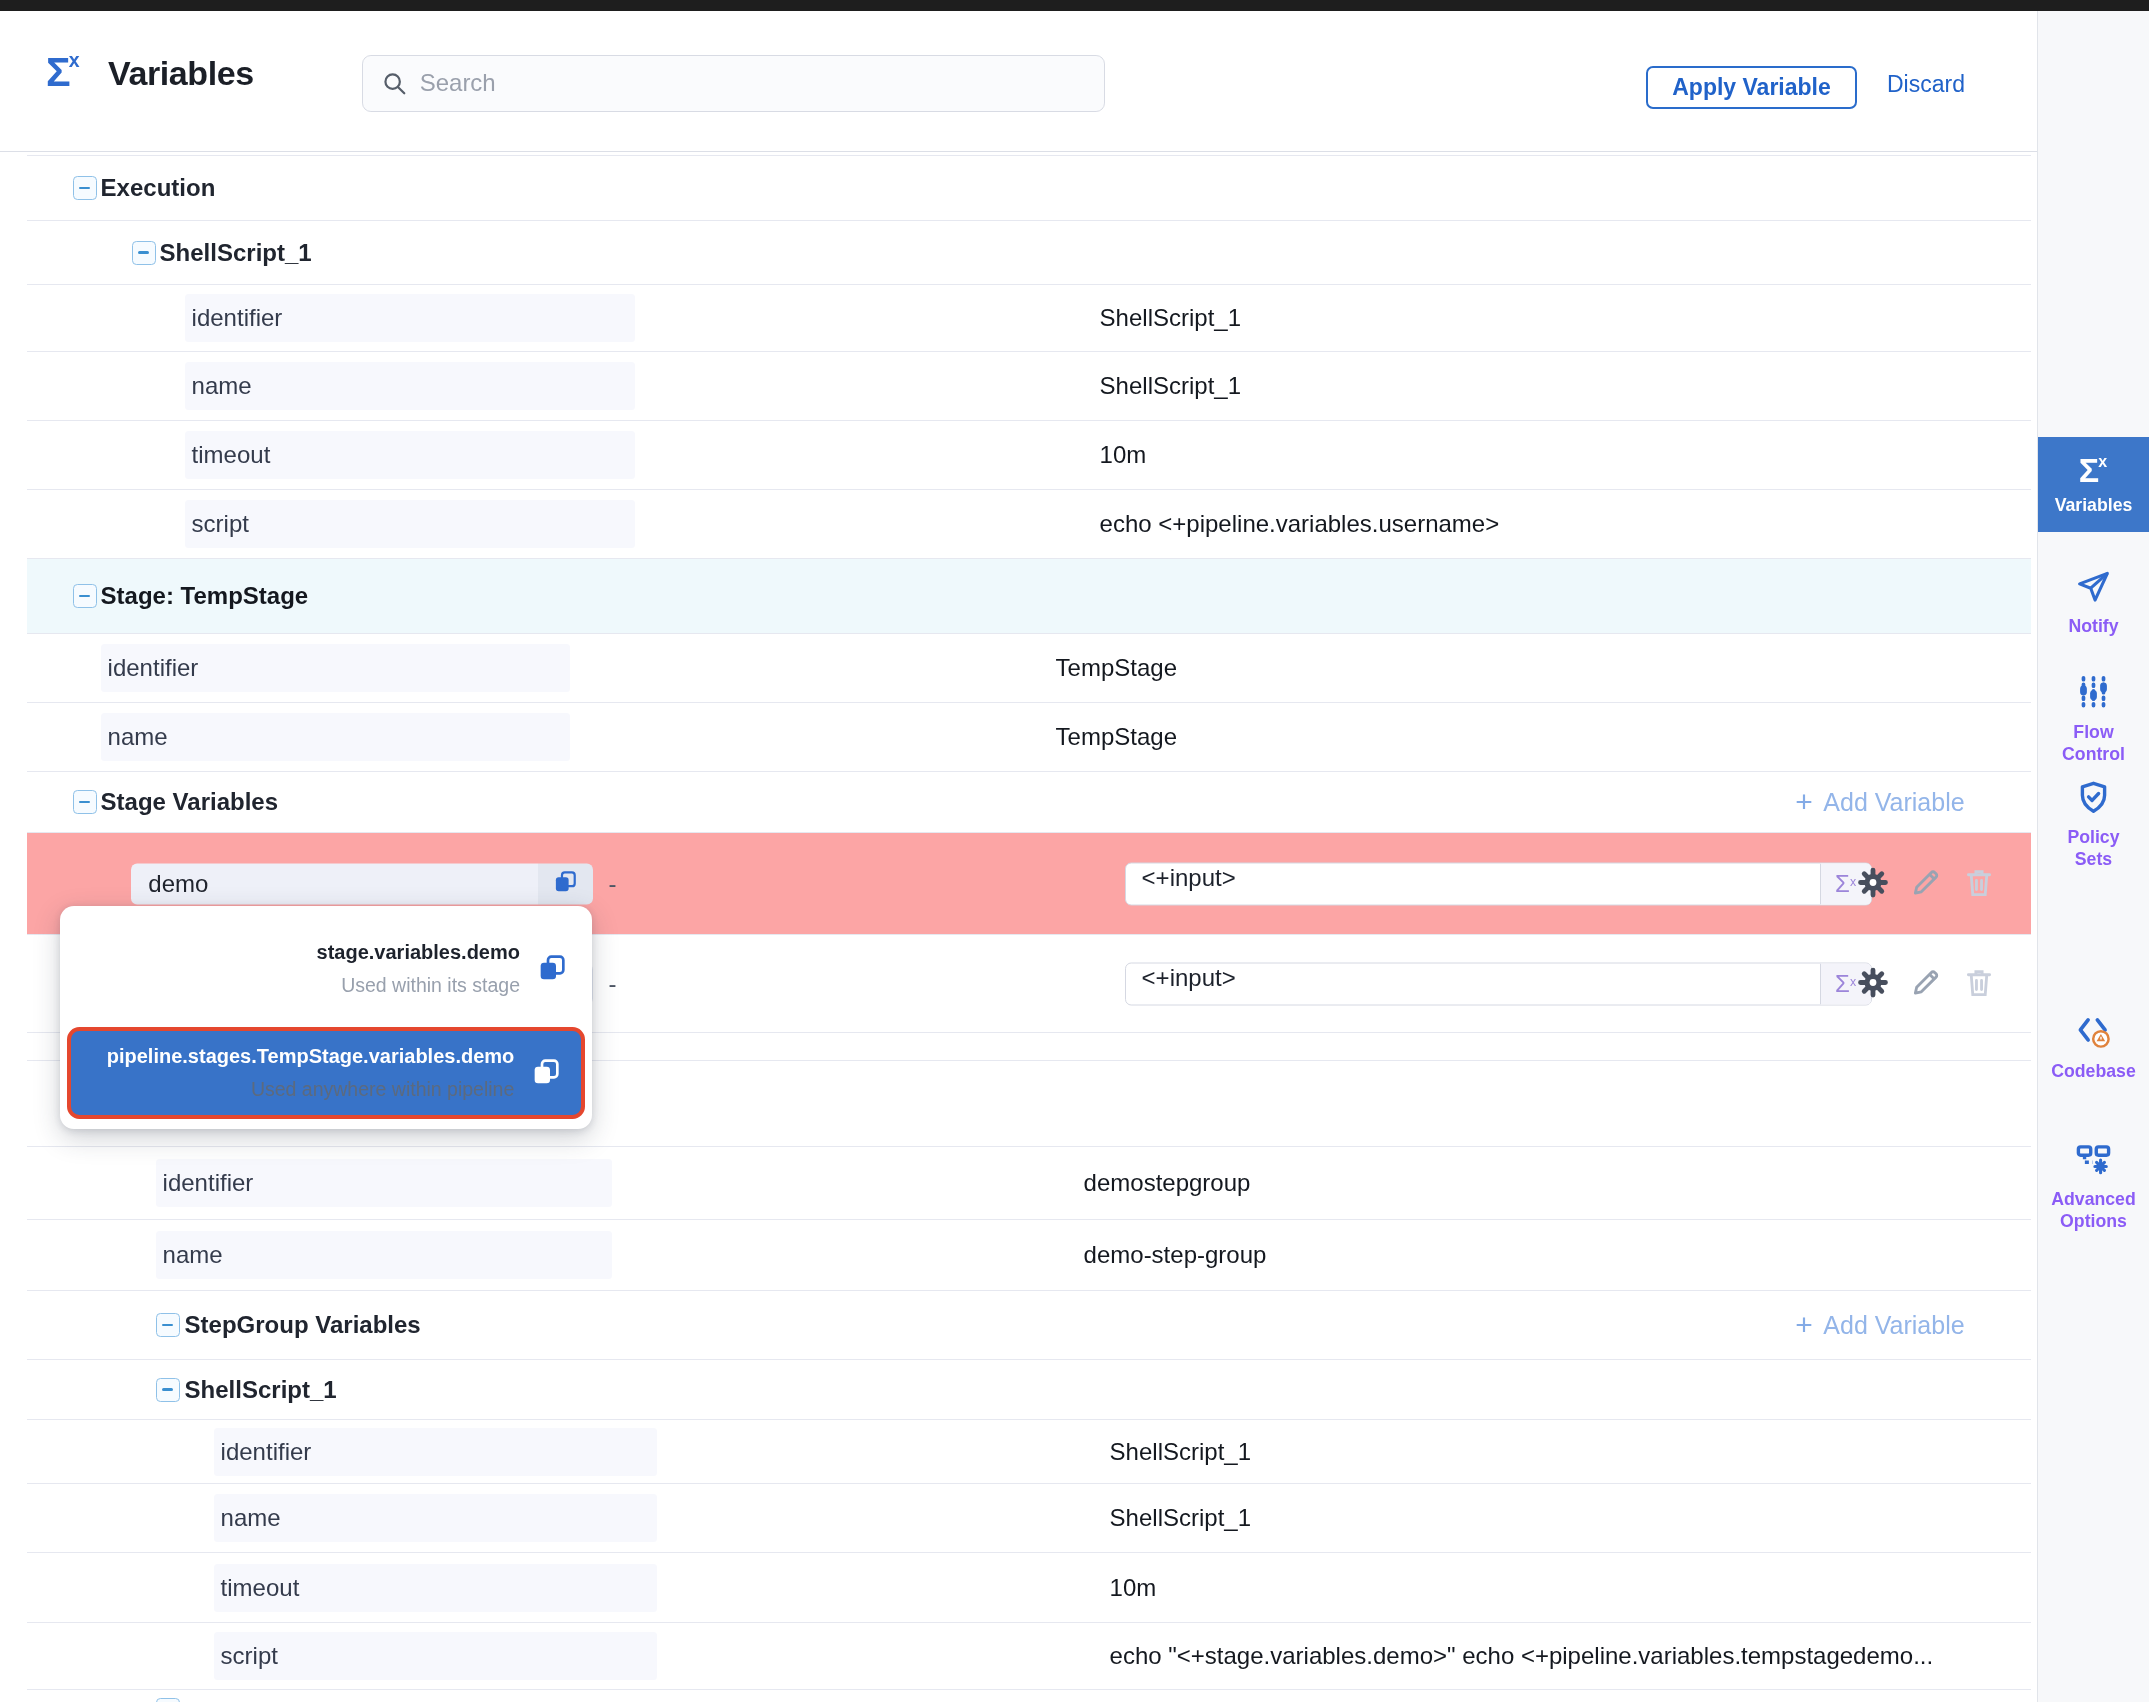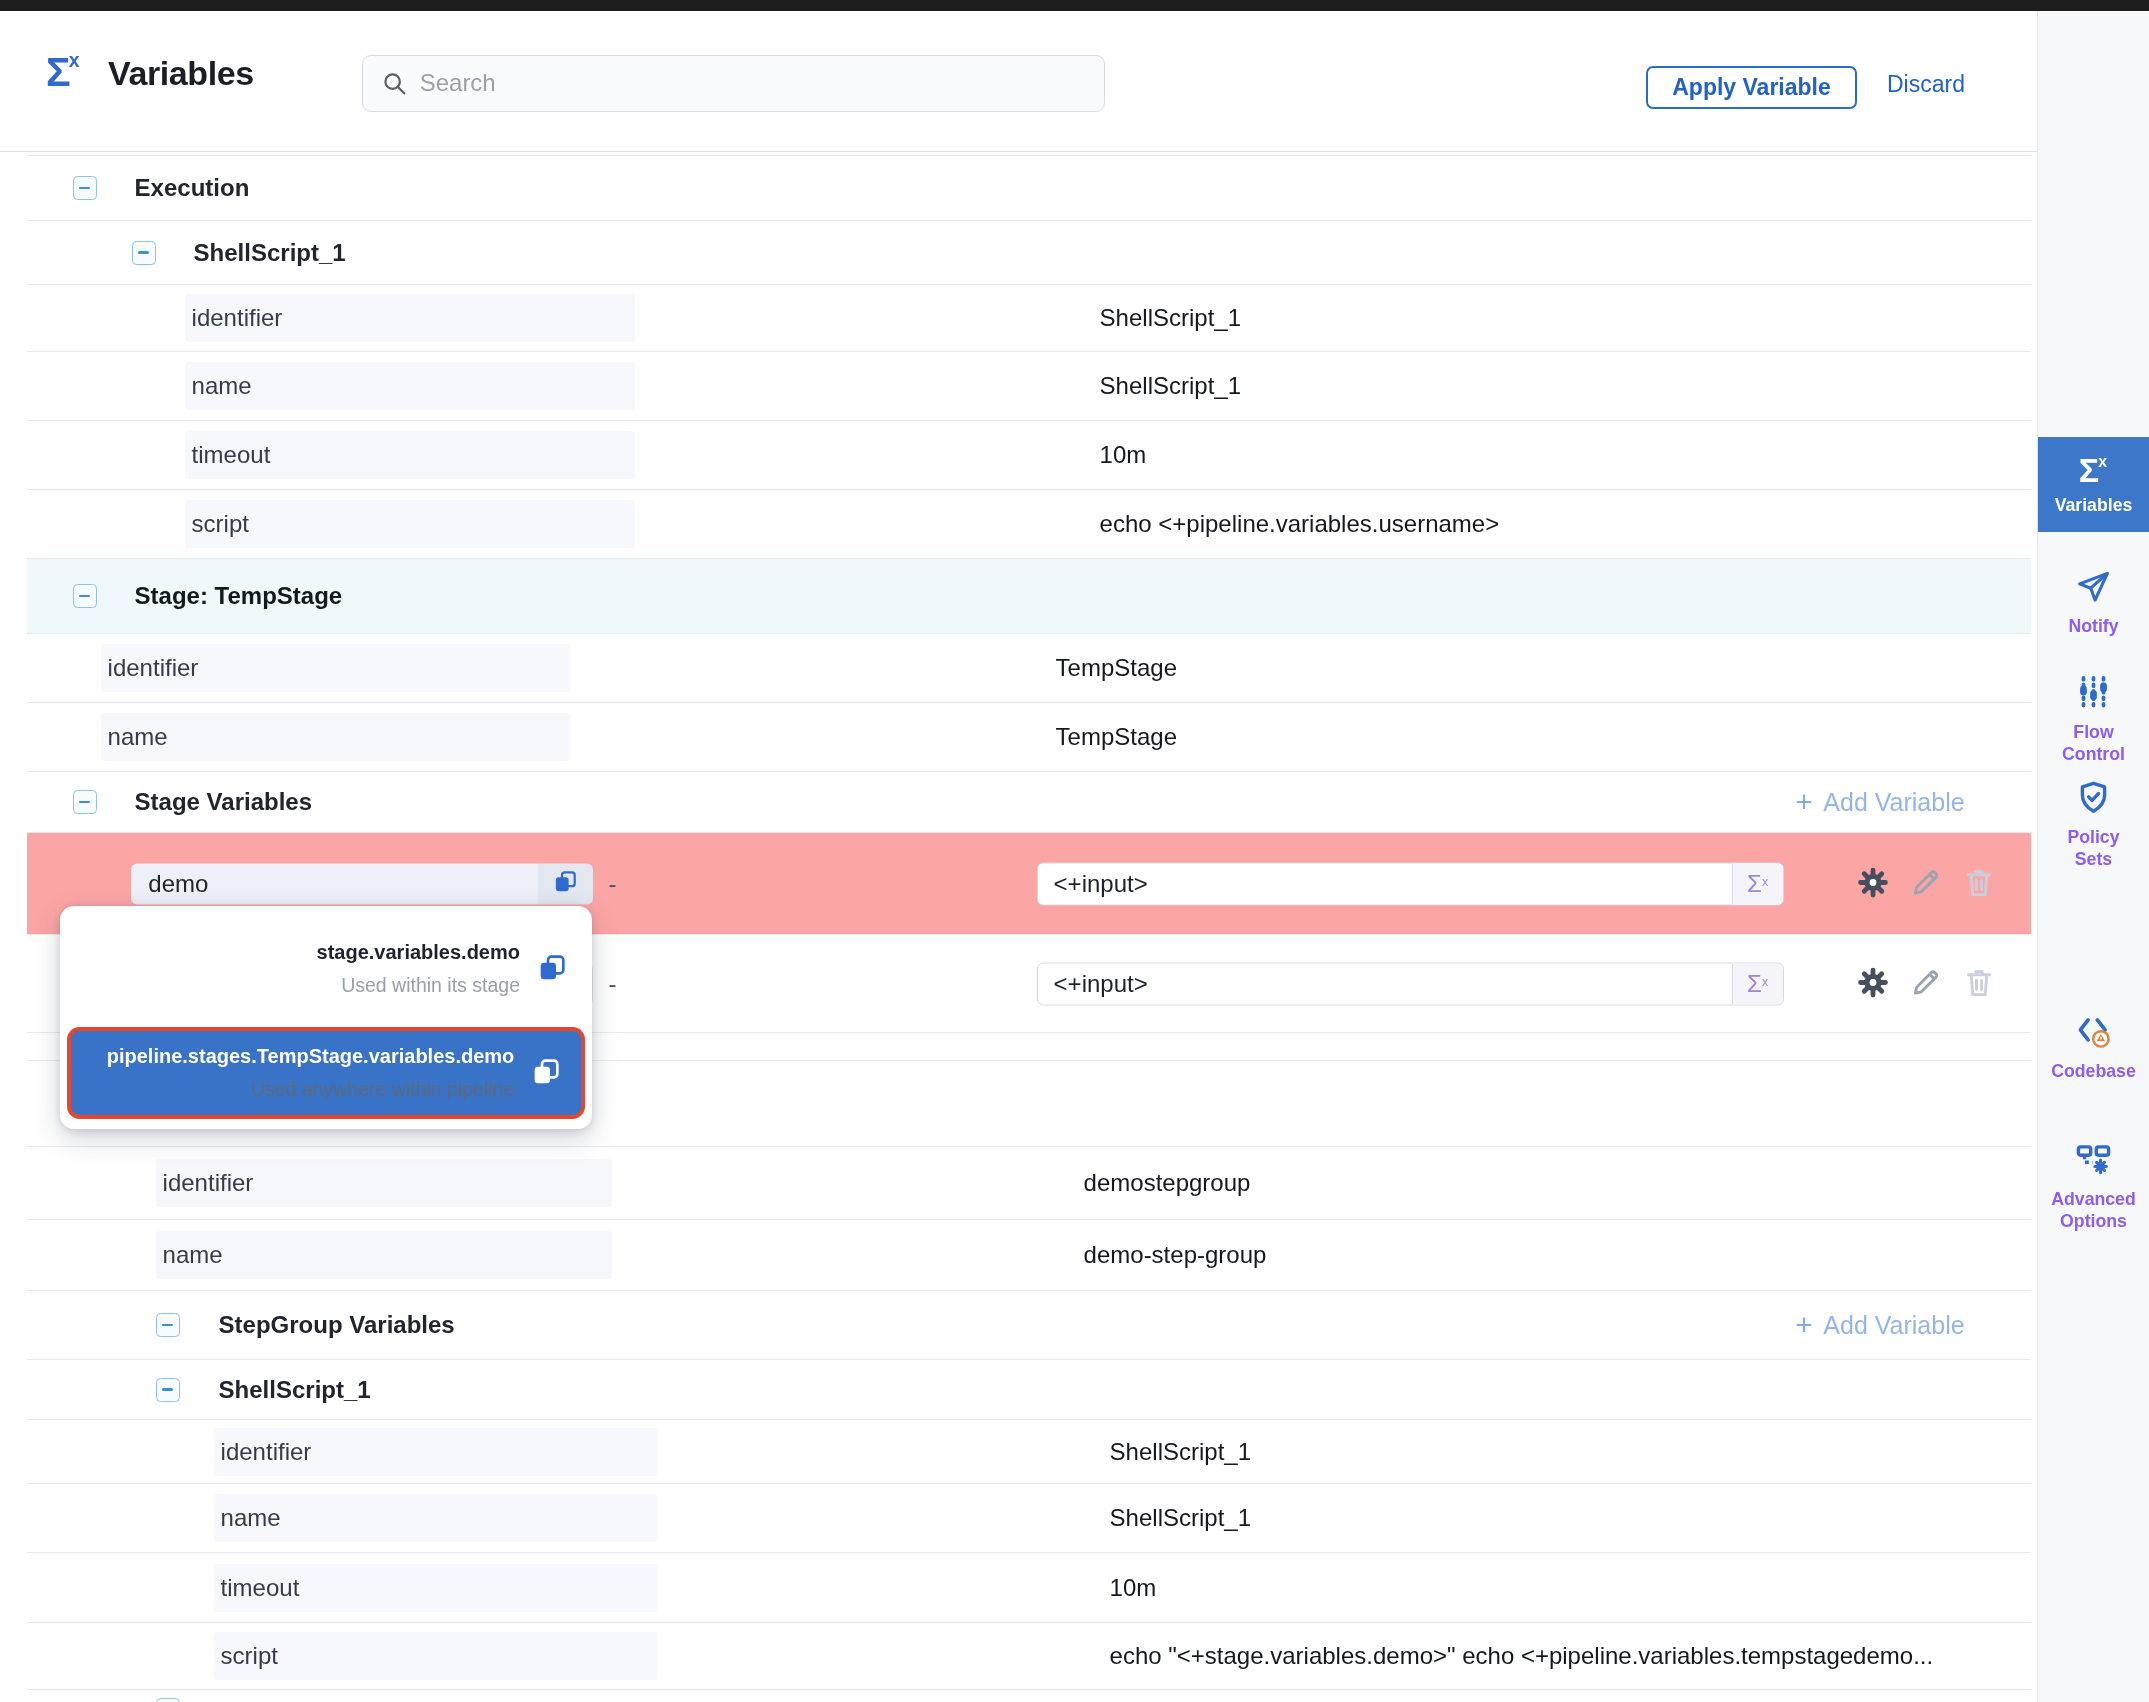--- a/index.html
+++ b/index.html
@@ -33,35 +33,35 @@
   .tab-sigma sup{font-size:16px;position:relative;top:-2.7px;left:-0.9px;}
 
   
   .rows{position:absolute;left:26.6px;top:155px;width:2004px;border-top:1.8px solid #e6e8f0;}
   .row{position:relative;box-sizing:border-box;border-bottom:1.8px solid #e6e8f0;background:#fff;}
   .row.stage-bg{background:#eff9fc;}
   .row.selected{background:#fca5a5;}
   .row.no-line{border-bottom:none;}
   .collapser{position:absolute;width:24px;height:24px;top:50%;transform:translateY(-50%);border:1.8px solid #8fc1e8;border-radius:4.4px;background:#f6fbff;box-sizing:border-box;display:flex;align-items:center;justify-content:center;cursor:pointer;}
   .collapser::before{content:"";width:11.5px;height:2.7px;background:#3a8fd0;border-radius:1.8px;display:block;}
-  .grp-label{position:absolute;top:50%;transform:translateY(-50%);font-size:24px;font-weight:600;color:#20252f;white-space:nowrap;margin-left:34px;}
+  .grp-label{position:absolute;top:50%;transform:translateY(-50%);font-size:24px;font-weight:600;color:#20252f;white-space:nowrap;}
   .grp-label.strong{font-weight:700;color:#14181f;}
   .chip{position:absolute;top:50%;transform:translateY(-50%);height:48px;background:#f7f8fd;border-radius:3.5px;display:flex;align-items:center;box-sizing:border-box;padding-left:7px;}
   .chip span{font-size:24px;color:#343b4c;}
   .val{position:absolute;top:50%;transform:translateY(-50%);font-size:24px;color:#14181f;white-space:nowrap;}
   .add-btn{position:absolute;right:66px;top:50%;transform:translateY(-50%);display:flex;align-items:center;gap:10.6px;color:#93b5e9;font-size:25px;font-weight:500;cursor:pointer;}
   .add-btn .plus{font-size:30px;font-weight:400;color:#84abe6;line-height:1;}
 
   
   .name-field{position:absolute;left:104px;top:50%;transform:translateY(-50%);height:41px;display:flex;}
   .name-input{width:407px;background:#eef0f8;border-radius:6.2px 0 0 6.2px;display:flex;align-items:center;padding-left:17.7px;box-sizing:border-box;font-size:24px;color:#20242e;}
   .name-copy{width:55px;background:#e3e7f0;border-radius:0 6.2px 6.2px 0;display:flex;align-items:center;justify-content:center;cursor:pointer;}
   .name-copy svg{width:26.6px;height:26.6px;}
   .dash{position:absolute;left:582px;top:50%;transform:translateY(-50%);font-size:24px;color:#4d5664;}
-  .expr-input{position:absolute;left:1010px;top:50%;transform:translateY(-50%);width:747px;height:43px;background:#fff;border:1.8px solid #d5d8e2;border-radius:6.2px;box-sizing:border-box;display:flex;align-items:center;}
+  .expr-input{position:absolute;left:1098px;top:50%;transform:translateY(-50%);width:747px;height:43px;background:#fff;border:1.8px solid #d5d8e2;border-radius:6.2px;box-sizing:border-box;display:flex;align-items:flex-start;}
   .expr-text{flex:1;padding-left:16px;font-size:24px;color:#1c212b;}
   .expr-sigma{width:50px;align-self:stretch;border-left:1.8px solid #d5d8e2;background:#f4f4fa;border-radius:0 4.4px 4.4px 0;display:flex;align-items:center;justify-content:center;font-size:24px;color:#9c85da;cursor:pointer;}
   .expr-sigma sup{font-size:12.4px;position:relative;top:-1.8px;}
   .row-actions{position:absolute;left:1828px;top:50%;transform:translateY(-50%);display:flex;gap:16px;align-items:center;}
   .row-actions .act{width:37px;height:37px;display:flex;align-items:center;justify-content:center;cursor:pointer;}
   .row-actions svg{width:34px;height:34px;}
 
   
   .popup{position:absolute;left:60px;top:906px;width:532px;height:223px;background:#fff;border-radius:14px;box-shadow:0 8.9px 26.6px rgba(40,50,70,0.22), 0 1.8px 7px rgba(40,50,70,0.14);z-index:50;box-sizing:border-box;}
   .pop-item1{position:absolute;left:0;top:10.6px;right:0;height:105px;display:flex;align-items:center;justify-content:flex-end;gap:14px;padding-right:23px;cursor:pointer;}

